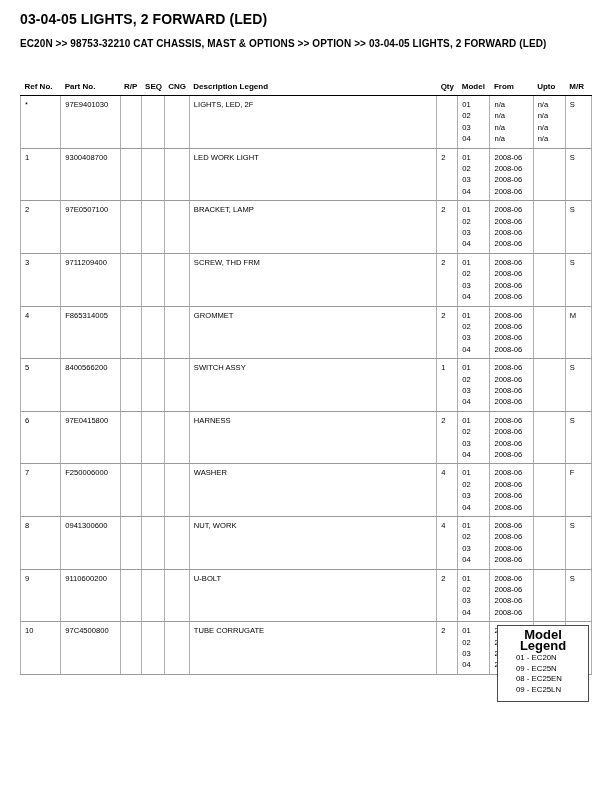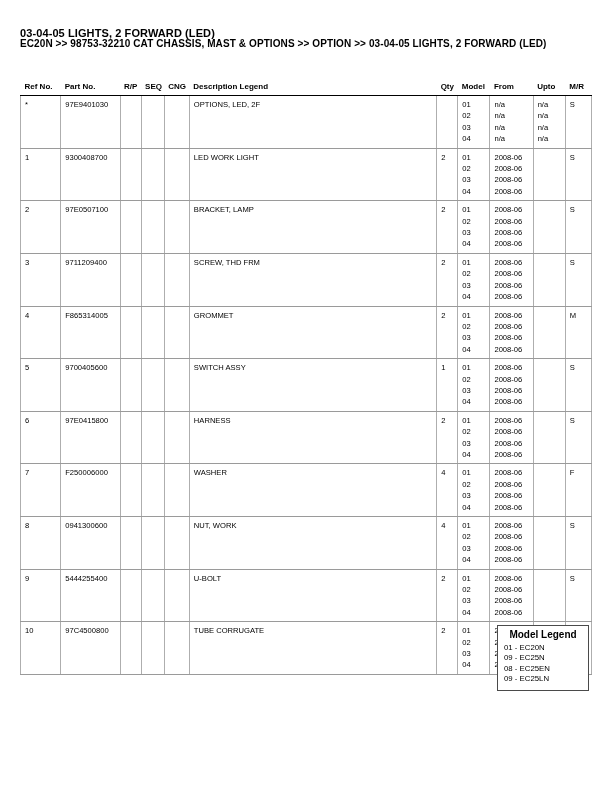--- a/index.html
+++ b/index.html
@@ -17,25 +17,24 @@
   }
   .page {
     position: relative;
     width: 612px;
     height: 792px;
   }
   .doc-title {
     position: absolute;
     left: 20px;
     top: 11px;
-    font-size: 11px;
+    font-size: 14px;
     font-weight: bold;
     letter-spacing: 0.1px;
     white-space: nowrap;
-    margin-top: 16px;
   }
   .breadcrumb {
     position: absolute;
     left: 20px;
     top: 38px;
     font-size: 10px;
     font-weight: bold;
     letter-spacing: 0.1px;
     white-space: nowrap;
   }
@@ -96,25 +95,25 @@
     top: 625px;
     width: 78px;
     border: 1.3px solid #4a4a4a;
     background: #ffffff;
     padding: 4px 6px 5px 6px;
     font-size: 7.8px;
     line-height: 10.6px;
   }
   .legend-title {
     font-weight: bold;
-    font-size: 10px;
+    font-size: 13px;
     text-align: center;
     margin-bottom: 2px;
   }
-  .legend-item { white-space: nowrap; }
+  .legend-item { white-space: nowrap; margin-left: 12px; }
 </style>
 </head>
 <body>
 
 <div class="page">
 
   <div class="doc-title">03-04-05 LIGHTS, 2 FORWARD (LED)</div>
 
   <div class="breadcrumb">EC20N &gt;&gt; 98753-32210 CAT CHASSIS, MAST &amp; OPTIONS &gt;&gt; OPTION &gt;&gt; 03-04-05 LIGHTS, 2 FORWARD (LED)</div>
 
@@ -147,21 +146,21 @@
         <th>M/R</th>
       </tr>
     </thead>
     <tbody id="parts-body">
         <tr>
           <td>*</td>
           <td>97E9401030</td>
           <td></td>
           <td></td>
           <td></td>
-          <td>OPTIONS, LED, 2F</td>
+          <td>LIGHTS, LED, 2F</td>
           <td></td>
           <td>
             <span class="stack">
               <span class="nowrap">01</span>
               <span class="nowrap">02</span>
               <span class="nowrap">03</span>
               <span class="nowrap">04</span>
             </span>
           </td>
           <td>
@@ -285,21 +284,21 @@
               <span class="nowrap">2008-06</span>
               <span class="nowrap">2008-06</span>
               <span class="nowrap">2008-06</span>
             </span>
           </td>
           <td></td>
           <td>M</td>
         </tr>
         <tr>
           <td>5</td>
-          <td>9700405600</td>
+          <td>8400566200</td>
           <td></td>
           <td></td>
           <td></td>
           <td>SWITCH ASSY</td>
           <td>1</td>
           <td>
             <span class="stack">
               <span class="nowrap">01</span>
               <span class="nowrap">02</span>
               <span class="nowrap">03</span>
@@ -393,21 +392,21 @@
               <span class="nowrap">2008-06</span>
               <span class="nowrap">2008-06</span>
               <span class="nowrap">2008-06</span>
             </span>
           </td>
           <td></td>
           <td>S</td>
         </tr>
         <tr>
           <td>9</td>
-          <td>5444255400</td>
+          <td>9110600200</td>
           <td></td>
           <td></td>
           <td></td>
           <td>U-BOLT</td>
           <td>2</td>
           <td>
             <span class="stack">
               <span class="nowrap">01</span>
               <span class="nowrap">02</span>
               <span class="nowrap">03</span>

